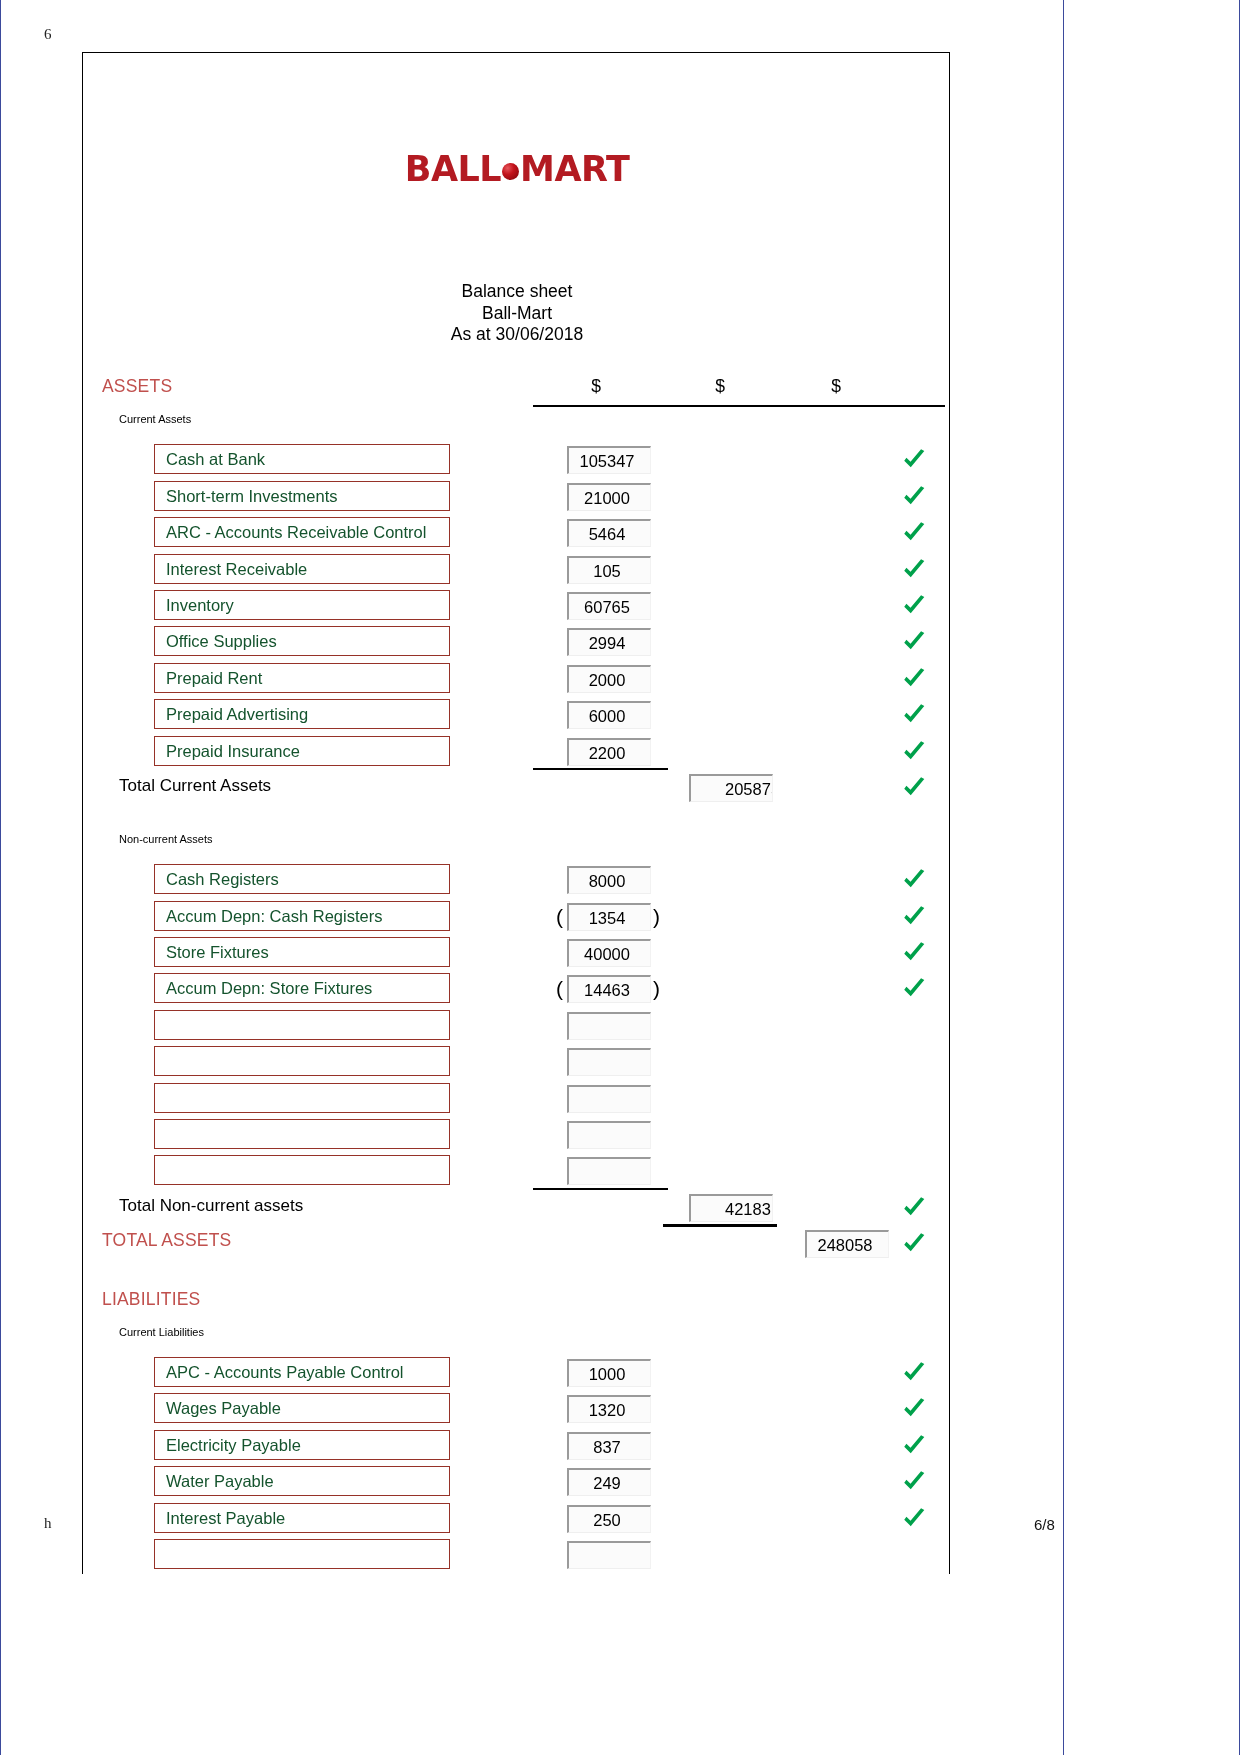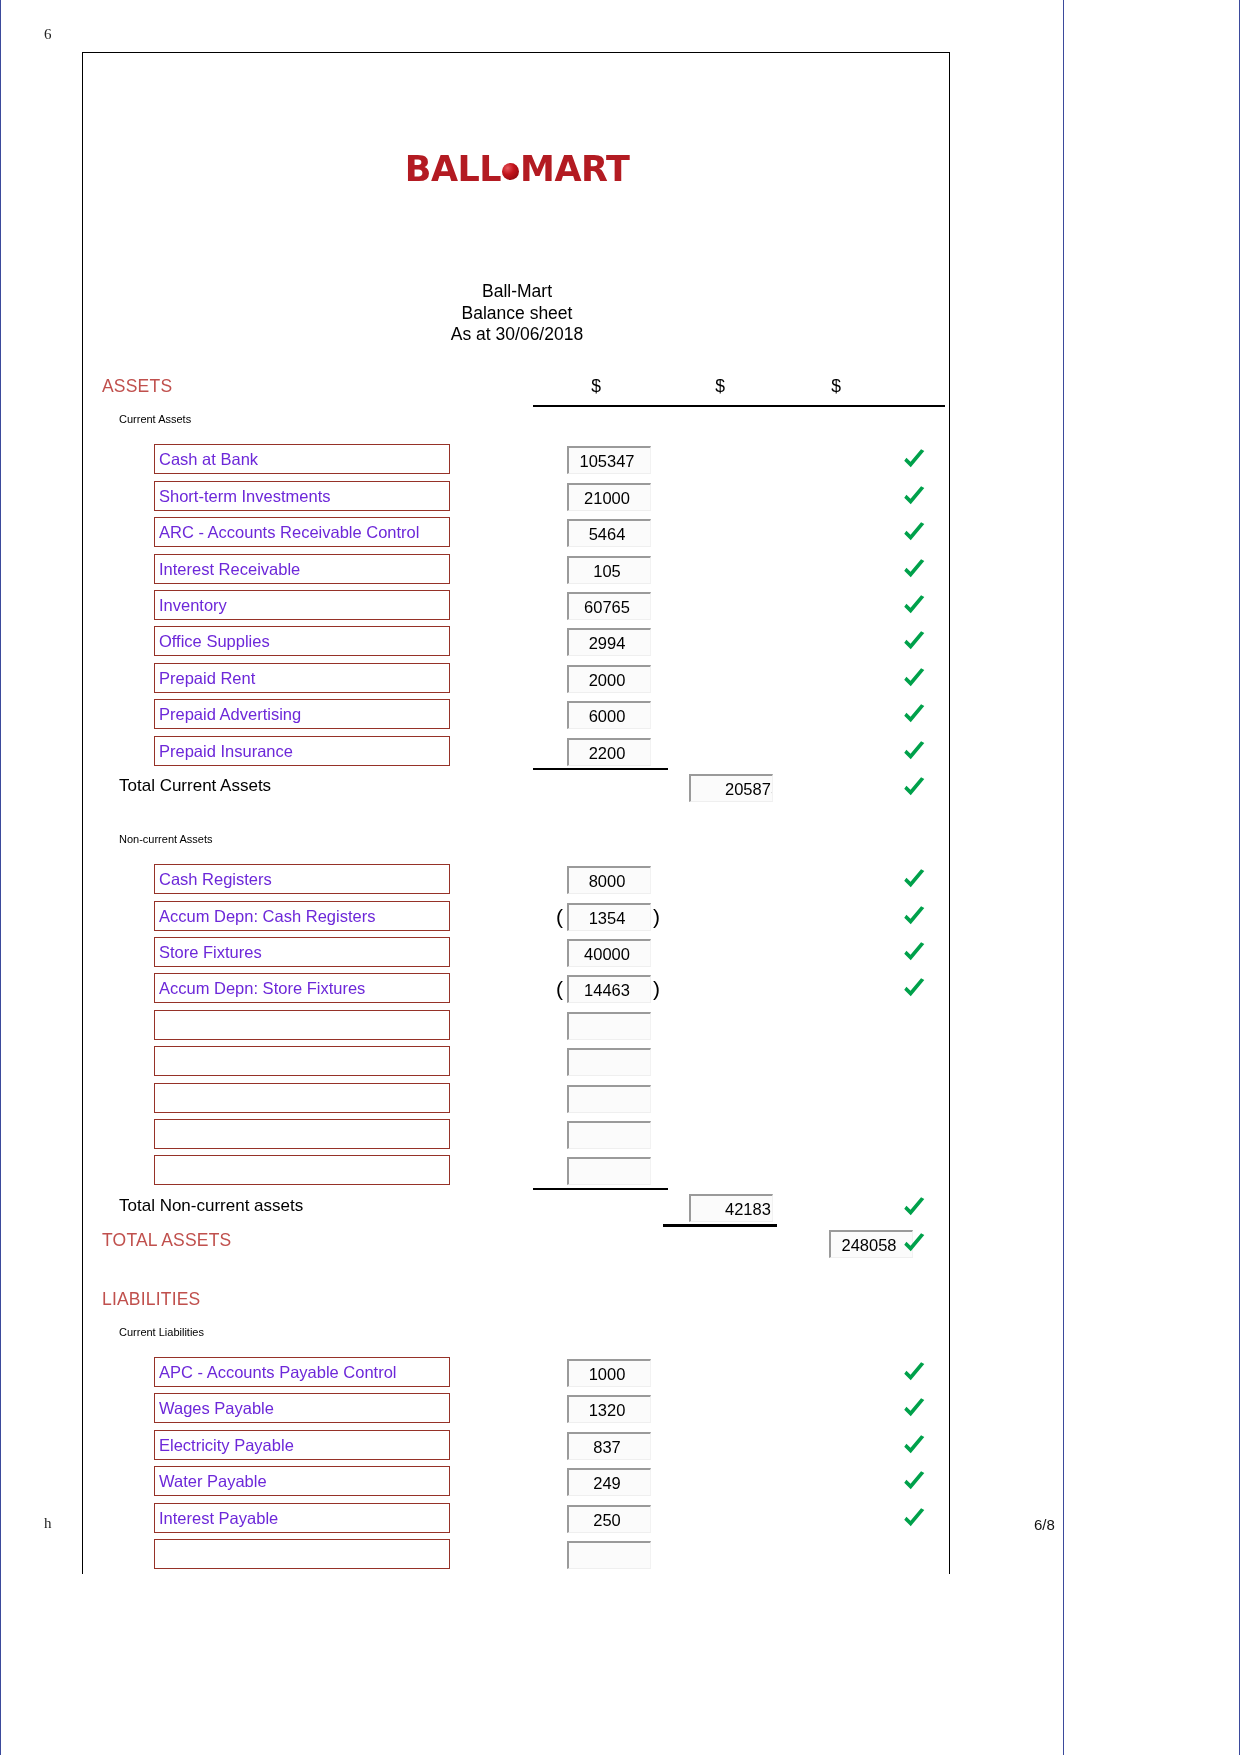--- a/index.html
+++ b/index.html
@@ -119,22 +119,22 @@
   .d3 { left: 738px; }
 
   
   .name-box {
     position: absolute;
     left: 71px; top: 1px;
     width: 296px; height: 30px;
     border: 1.4px solid #963228;
     background: #ffffff;
     font-size: 16.5px;
-    color: #6d28d9;
-    padding: 0 0 0 4px;
+    color: #14532d;
+    padding: 0 0 0 11px;
     line-height: 28px;
     white-space: nowrap;
     overflow: hidden;
   }
 
   
   .val-box {
     position: absolute;
     top: 3px;
     width: 84px; height: 28px;
@@ -146,21 +146,21 @@
     font-size: 16.5px;
     color: #000;
     text-align: center;
     padding-right: 5px;
     line-height: 26px;
     white-space: nowrap;
     overflow: hidden;
   }
   .c1 { left: 484px; }
   .c2 { left: 606px; padding-left: 34px; }
-  .c3 { left: 722px; margin-left: 24px; }
+  .c3 { left: 722px; }
 
   
   .paren {
     position: absolute;
     top: 2px;
     font-size: 21px;
     color: #000;
     line-height: 30px;
   }
   .paren-l { left: 473px; }
@@ -196,22 +196,22 @@
 <div class="edge-mark bl">h</div>
 <div class="page-number">6/8</div>
 
 <div class="sheet">
 
   <div class="logo-wrap">
     <span class="logo-text"><span>BALL</span><span class="logo-dot"></span><span>MART</span></span>
   </div>
 
   <div class="report-head">
+    <div>Balance sheet</div>
     <div>Ball-Mart</div>
-    <div>Balance sheet</div>
     <div>As at 30/06/2018</div>
   </div>
 
   <div class="body">
 
     <div class="row">
       <div class="sec-head">ASSETS</div>
       <div class="dollar d1">$</div>
       <div class="dollar d2">$</div>
       <div class="dollar d3">$</div>

